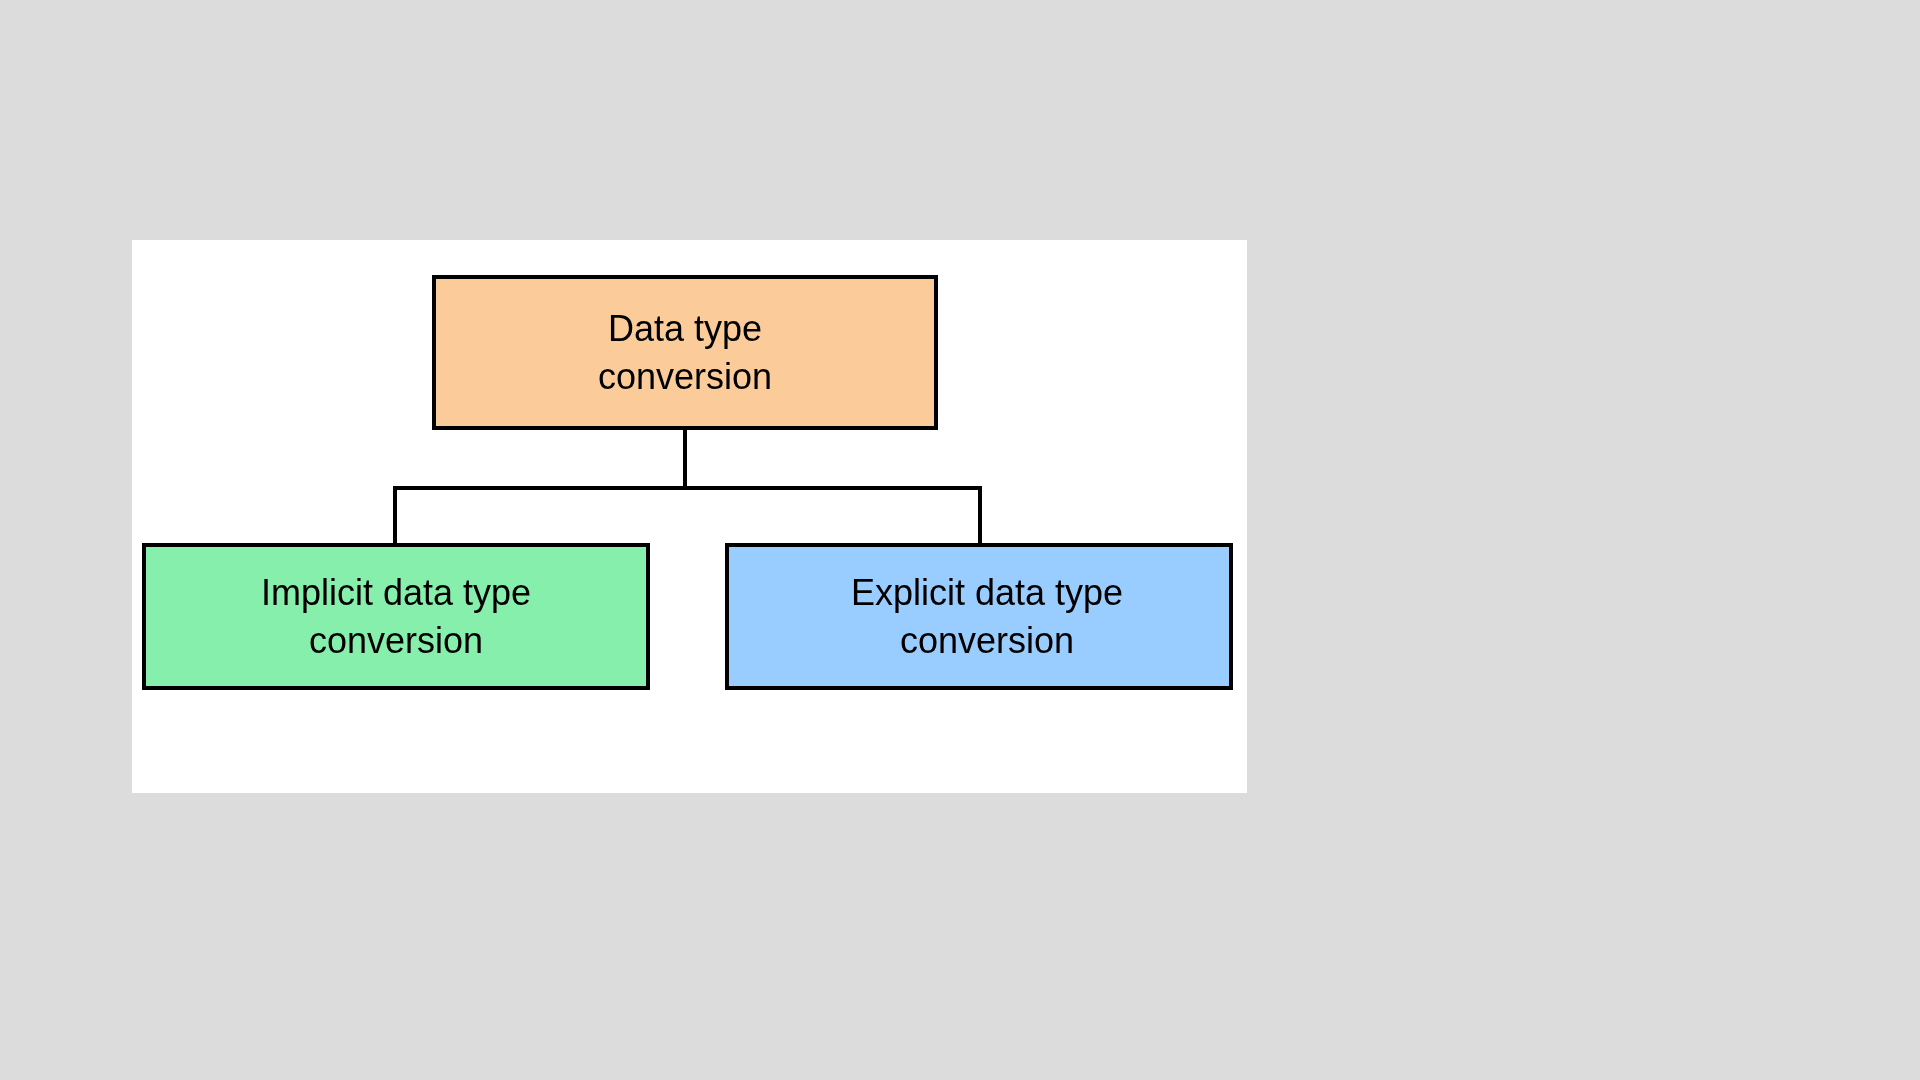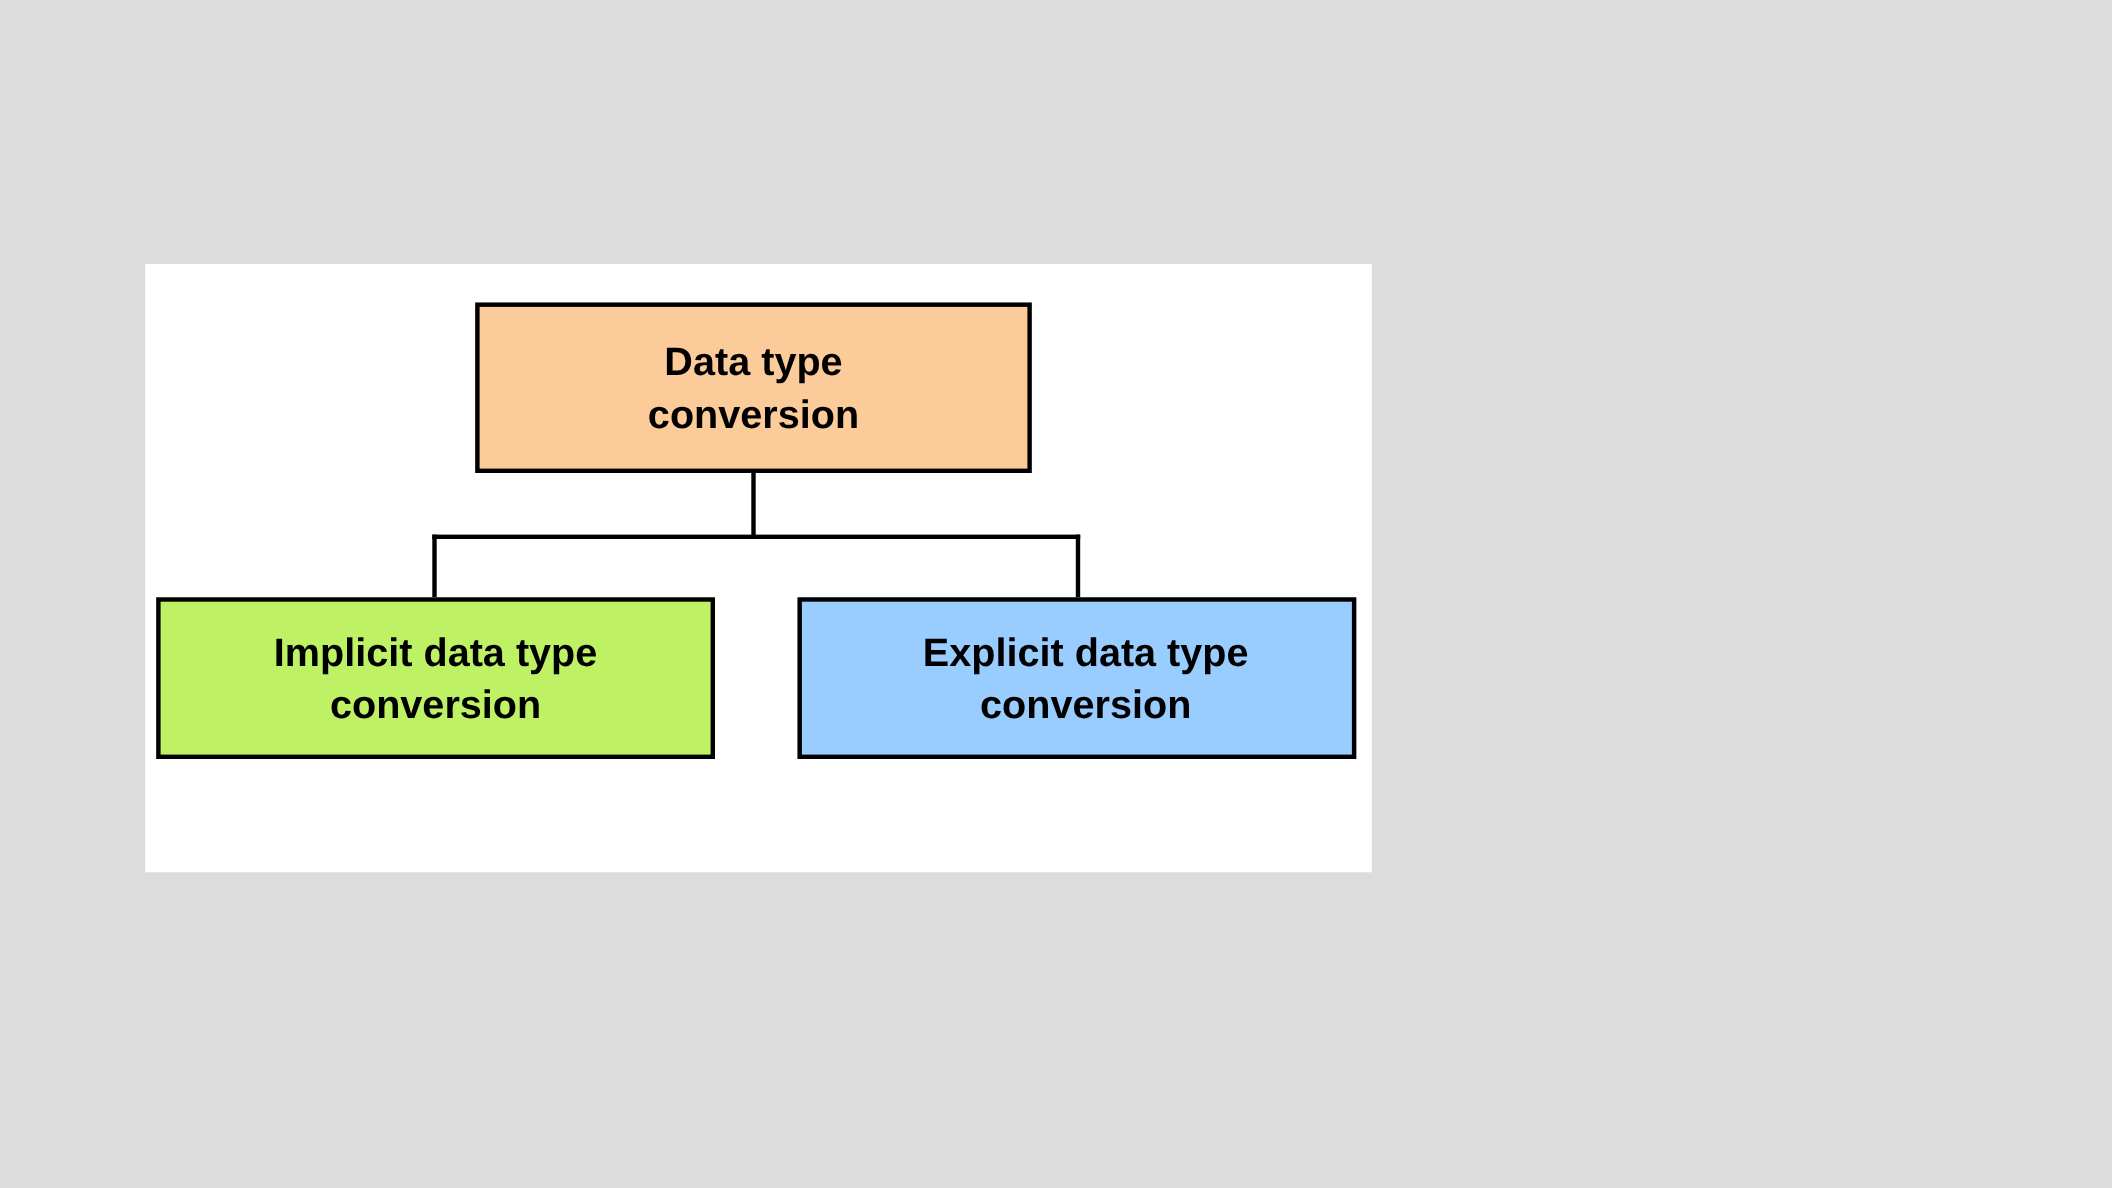--- a/index.html
+++ b/index.html
@@ -76,38 +76,38 @@
   .edge-drop-right {
     left: 846px;
     top: 246px;
     width: 4px;
     height: 57px;
   }
 </style>
 </head>
 <body>
 
-<div class="stage" style="background-color: rgb(220, 220, 220); font-weight: bold;">
+<div class="stage" style="background-color: rgb(220, 220, 220);">
 
   <div class="canvas" style="background-color: rgb(255, 255, 255);">
 
     <div class="edge edge-stem" style="background-color: rgb(0, 0, 0);"></div>
 
     <div class="edge edge-bus" style="background-color: rgb(0, 0, 0);"></div>
 
     <div class="edge edge-drop-left" style="background-color: rgb(0, 0, 0);"></div>
 
     <div class="edge edge-drop-right" style="background-color: rgb(0, 0, 0);"></div>
 
     <div class="node node-root" style="background-color: rgb(251, 204, 153);">
       <span>Data type
 conversion</span>
     </div>
 
-    <div class="node node-child-left" style="background-color: #bef264;">
+    <div class="node node-child-left" style="background-color: #86efac;">
       <span>Implicit data type
 conversion</span>
     </div>
 
     <div class="node node-child-right" style="background-color: rgb(153, 204, 255); padding-left: 16px;">
       <span>Explicit data type
 conversion</span>
     </div>
 
   </div>

